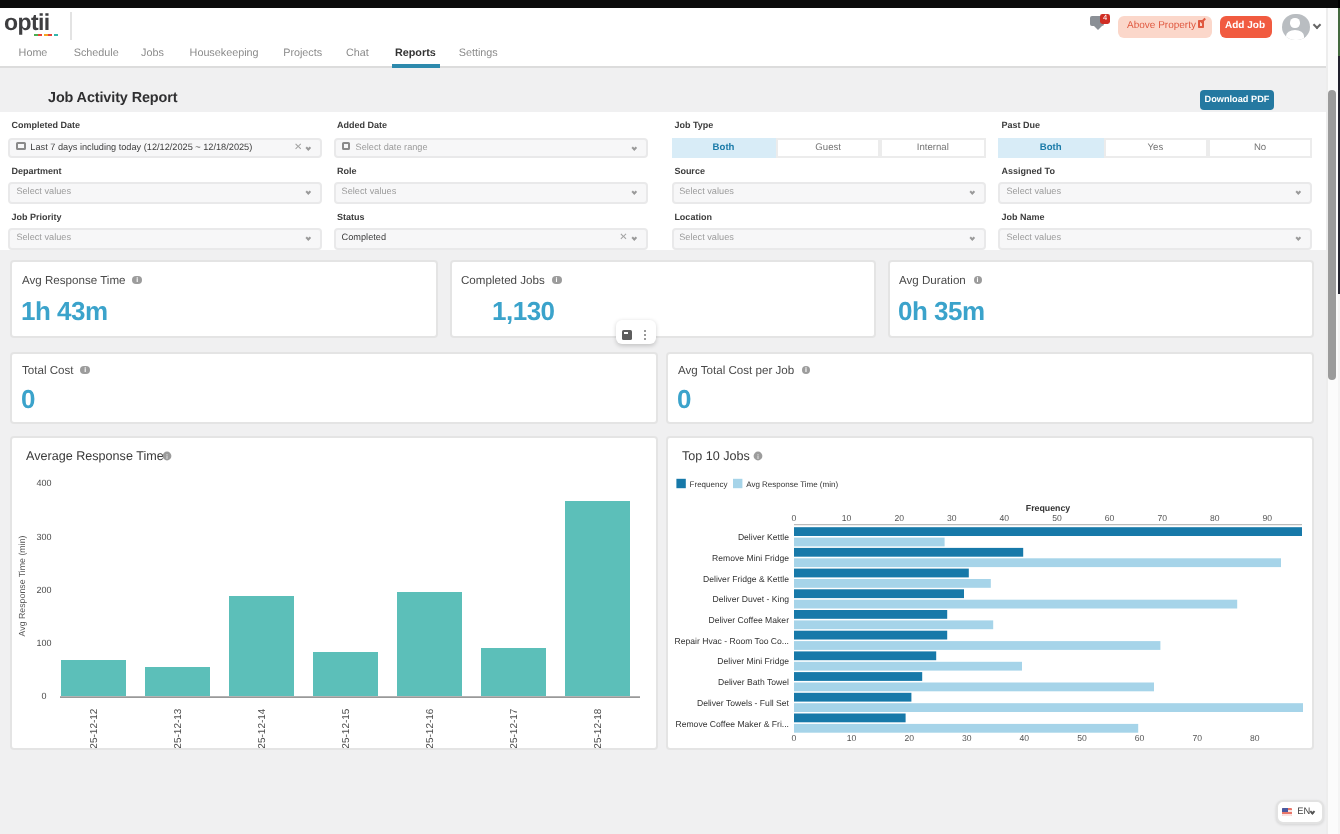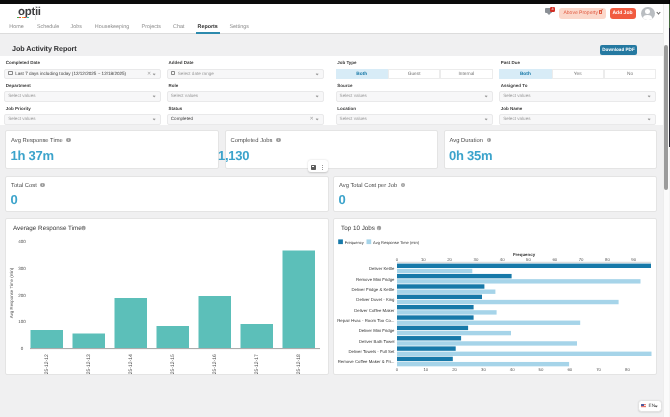--- a/index.html
+++ b/index.html
@@ -2,29 +2,29 @@
 <html><head>
 <meta charset="utf-8">
 <style>
 * { margin:0; padding:0; box-sizing:border-box; }
 html,body { width:670px; height:417px; overflow:hidden; }
 body { -webkit-font-smoothing:antialiased; text-rendering:geometricPrecision; font-family:"Liberation Sans", sans-serif; background:#f0f0f1; position:relative; }
 .abs { position:absolute; }
 
 #topbar { left:0; top:0; width:670px; height:3.5px; background:#0b0b0b; }
 #hdr { left:0; top:3.5px; width:663px; height:18.5px; background:#fff; }
-#logo { left:18px; top:6.2px; font-size:11.5px; font-weight:bold; color:#3e3e40; letter-spacing:-0.3px; }
+#logo { left:2px; top:6.2px; font-size:11.5px; font-weight:bold; color:#3e3e40; letter-spacing:-0.3px; }
 .ldash { height:1.5px; top:16.6px; }
 #lsep { left:34.5px; top:6px; width:1px; height:14px; background:#e3e3e3; }
 
 #nav { left:0; top:22px; width:663px; height:11.5px; background:#fff; border-bottom:1px solid #dcdcdc; }
 .nv { position:absolute; top:23.5px; font-size:5.4px; color:#8b8b8b; }
 
 #tbar { left:0; top:34.5px; width:663px; height:21.5px; background:#f0f0f1; }
-#title { left:12px; top:43.5px; font-size:7.2px; font-weight:bold; color:#2f2f31; letter-spacing:-0.05px; }
+#title { left:24px; top:43.5px; font-size:7.2px; font-weight:bold; color:#2f2f31; letter-spacing:-0.05px; }
 #dlpdf { left:600px; top:45px; width:37px; height:10px; background:#2579a1; border-radius:2px; color:#fff; font-size:4.6px; font-weight:bold; text-align:center; line-height:10.2px; }
 
 #filters { left:0; top:56px; width:663px; height:68.8px; background:#fff; }
 .flabel { position:absolute; font-size:4.5px; font-weight:bold; color:#3c3c3c; }
 .fctl { position:absolute; width:157px; height:10.4px; background:#f7f7f8; border:1px solid #e9e9ea; border-radius:2px; font-size:4.6px; color:#9b9b9b; line-height:8.8px; padding-left:3px; white-space:nowrap; }
 .cal { display:inline-block; width:4.4px; height:4.8px; border:0.7px solid #8a8a8a; border-top:1.6px solid #8a8a8a; border-radius:0.8px; margin-right:2.6px; vertical-align:-0.8px; }
 .cv { position:absolute; width:3px; height:3px; border-right:0.9px solid #888; border-bottom:0.9px solid #888; transform:rotate(45deg); }
 .fctl .chev { position:absolute; right:4.8px; top:3.2px; width:2.3px; height:2.3px; border-right:0.8px solid #9a9a9a; border-bottom:0.8px solid #9a9a9a; transform:rotate(45deg); }
 .fctl .xx { position:absolute; right:9px; top:0; color:#a3a3a3; font-size:5px; line-height:9.4px; }
 .seg { position:absolute; width:157px; height:10.4px; display:flex; }
@@ -119,23 +119,23 @@
 
 <div class="fctl" style="left:4.2px;top:114.2px;">Select values<span class="chev"></span></div>
 <div class="fctl" style="left:166.8px;top:114.2px;color:#3c3c3c;">Completed<span class="xx">✕</span><span class="chev"></span></div>
 <div class="fctl" style="left:335.6px;top:114.2px;">Select values<span class="chev"></span></div>
 <div class="fctl" style="left:499.2px;top:114.2px;">Select values<span class="chev"></span></div>
 
 <div class="card" style="left:5px;top:130px;width:213.5px;height:39px;"></div>
 <div class="card" style="left:224.5px;top:130px;width:213.5px;height:39px;"></div>
 <div class="card" style="left:443.5px;top:130px;width:213.5px;height:39px;"></div>
 <span class="ktitle" style="left:11px;top:137.8px;">Avg Response Time <span class="info">i</span></span>
-<span class="kval" style="left:10.5px;top:147.6px;">1h 37m</span>
+<span class="kval" style="left:10.5px;top:147.6px;">1h 43m</span>
 <span class="ktitle" style="left:230.5px;top:137.8px;">Completed Jobs <span class="info">i</span></span>
-<span class="kval" style="left:218px;top:147.6px;">1,130</span>
+<span class="kval" style="left:246px;top:147.6px;">1,130</span>
 <span class="ktitle" style="left:449.5px;top:137.8px;">Avg Duration <span class="info">i</span></span>
 <span class="kval" style="left:449px;top:147.6px;">0h 35m</span>
 <span class="abs" style="left:307.5px;top:160px;width:20px;height:12px;background:#fff;border-radius:3px;box-shadow:0 0.6px 2px rgba(0,0,0,0.18);"></span>
 <span class="abs" style="left:311px;top:164.6px;width:5.4px;height:5px;background:#5d5d5d;border-radius:0.8px;"></span>
 <span class="abs" style="left:312.2px;top:165.8px;width:1.4px;height:1.2px;background:#fff;"></span>
 <span class="abs" style="left:322.2px;top:164.7px;width:1.2px;height:1.2px;background:#777;border-radius:50%;"></span>
 <span class="abs" style="left:322.2px;top:167px;width:1.2px;height:1.2px;background:#777;border-radius:50%;"></span>
 <span class="abs" style="left:322.2px;top:169.3px;width:1.2px;height:1.2px;background:#777;border-radius:50%;"></span>
 
 <div class="card" style="left:5px;top:176px;width:323.5px;height:36px;"></div>

